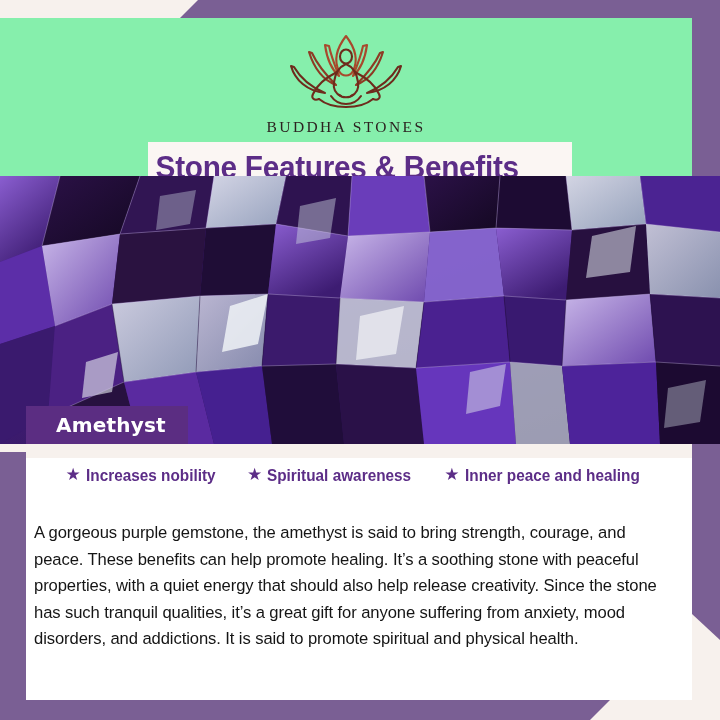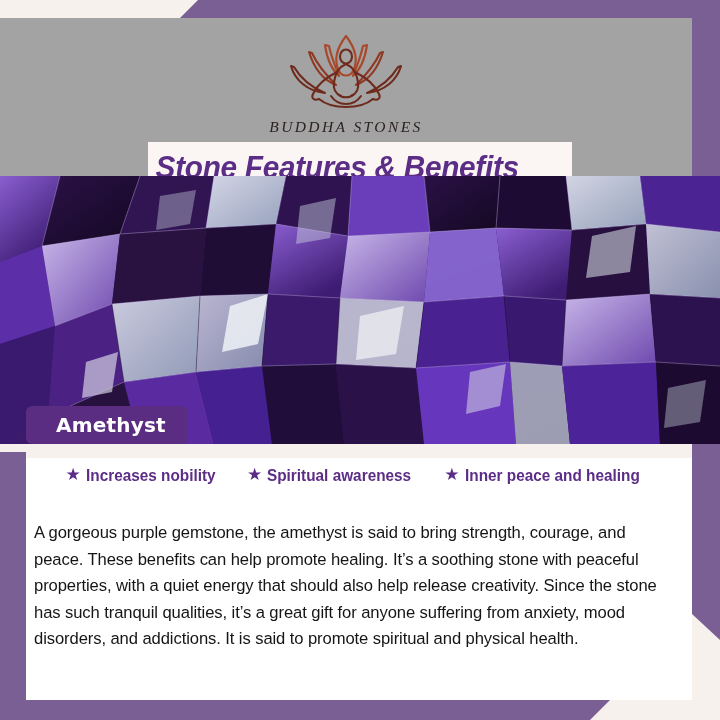--- a/index.html
+++ b/index.html
@@ -59,22 +59,21 @@
     clip-path: polygon(0 0, 100% 0, calc(100% - 20px) 100%, 0 100%);
   }
 
   
   .header {
     position: absolute;
     top: 18px;
     left: 0;
     width: 692px;
     height: 158px;
-    background: #a3a3a3;
-    font-style: italic;
+    background: #86efac;
   }
   .logo-wrap {
     position: absolute;
     top: 10px;
     left: 0;
     width: 692px;
     text-align: center;
   }
   .logo-mark {
     display: block;
@@ -130,21 +129,20 @@
   .stone-tab {
     position: absolute;
     left: 26px;
     top: 406px;
     height: 38px;
     min-width: 152px;
     background: #5b2d82;
     display: flex;
     align-items: center;
     z-index: 5;
-    border-radius: 6px;
   }
   .stone-tab-label {
     color: #ffffff;
     font-family: "DejaVu Sans", sans-serif;
     font-weight: 700;
     font-size: 20px;
     padding: 0 22px 0 30px;
     letter-spacing: 0.2px;
     white-space: nowrap;
   }

